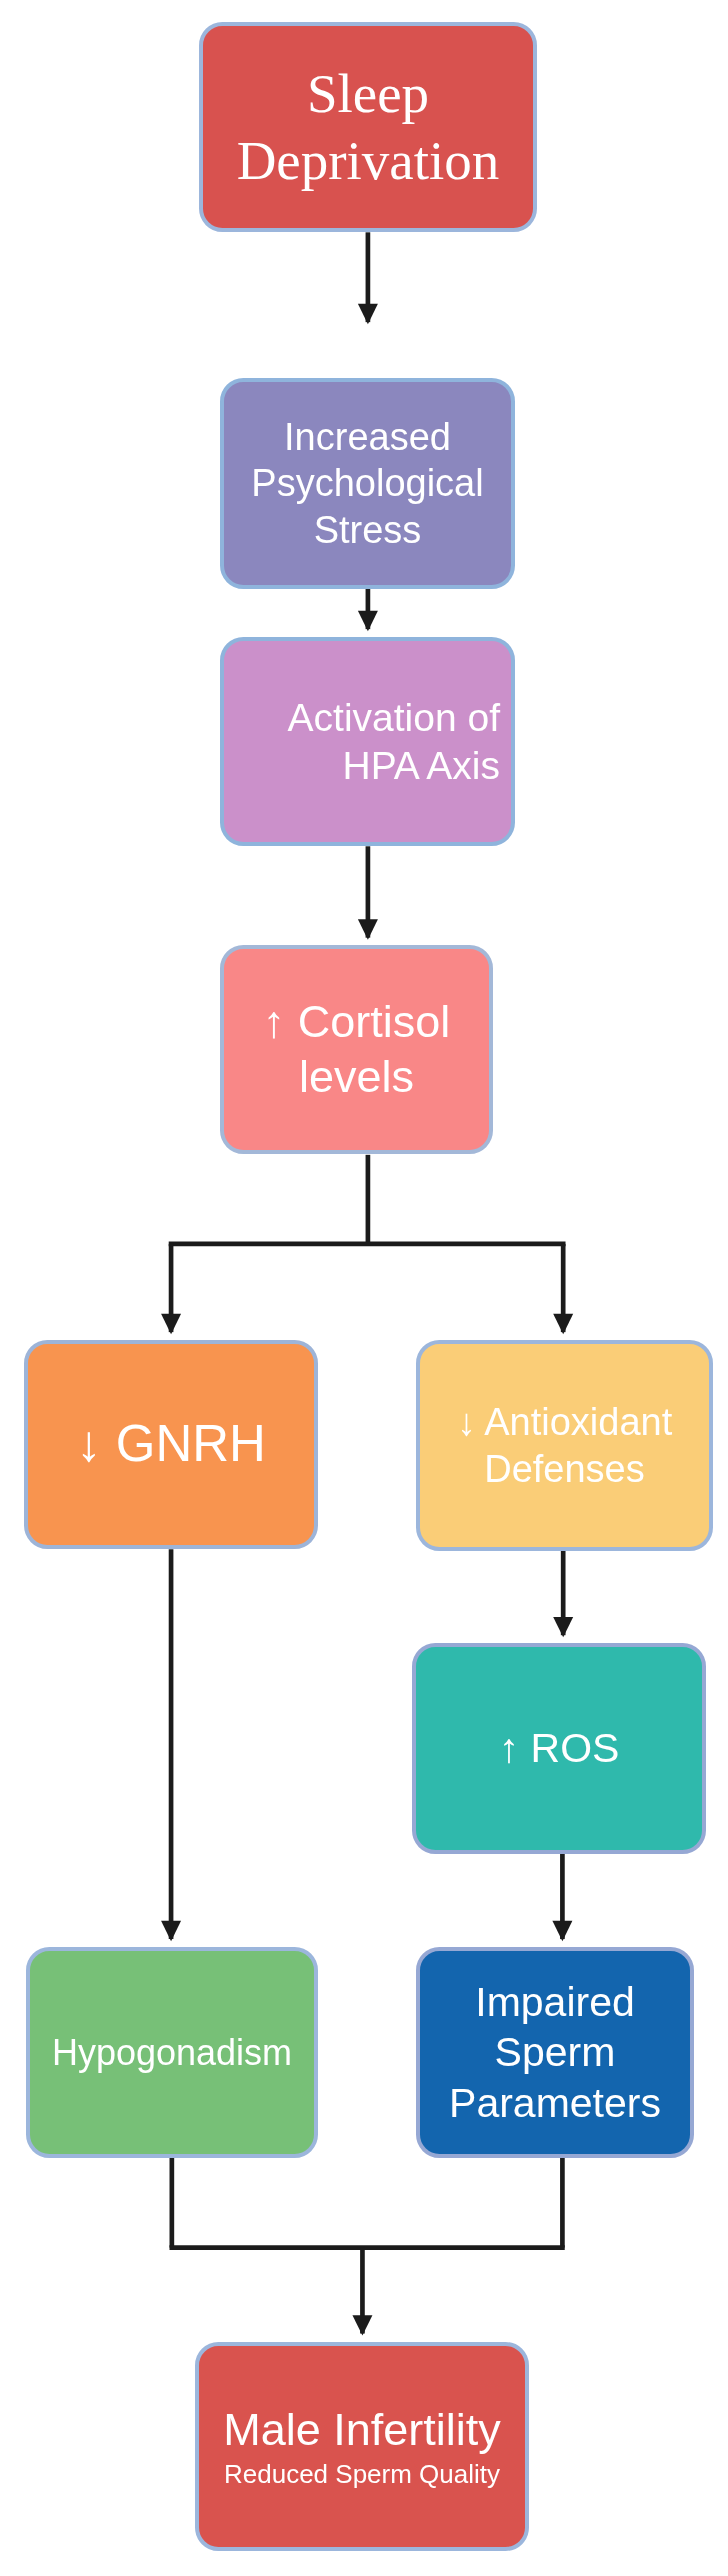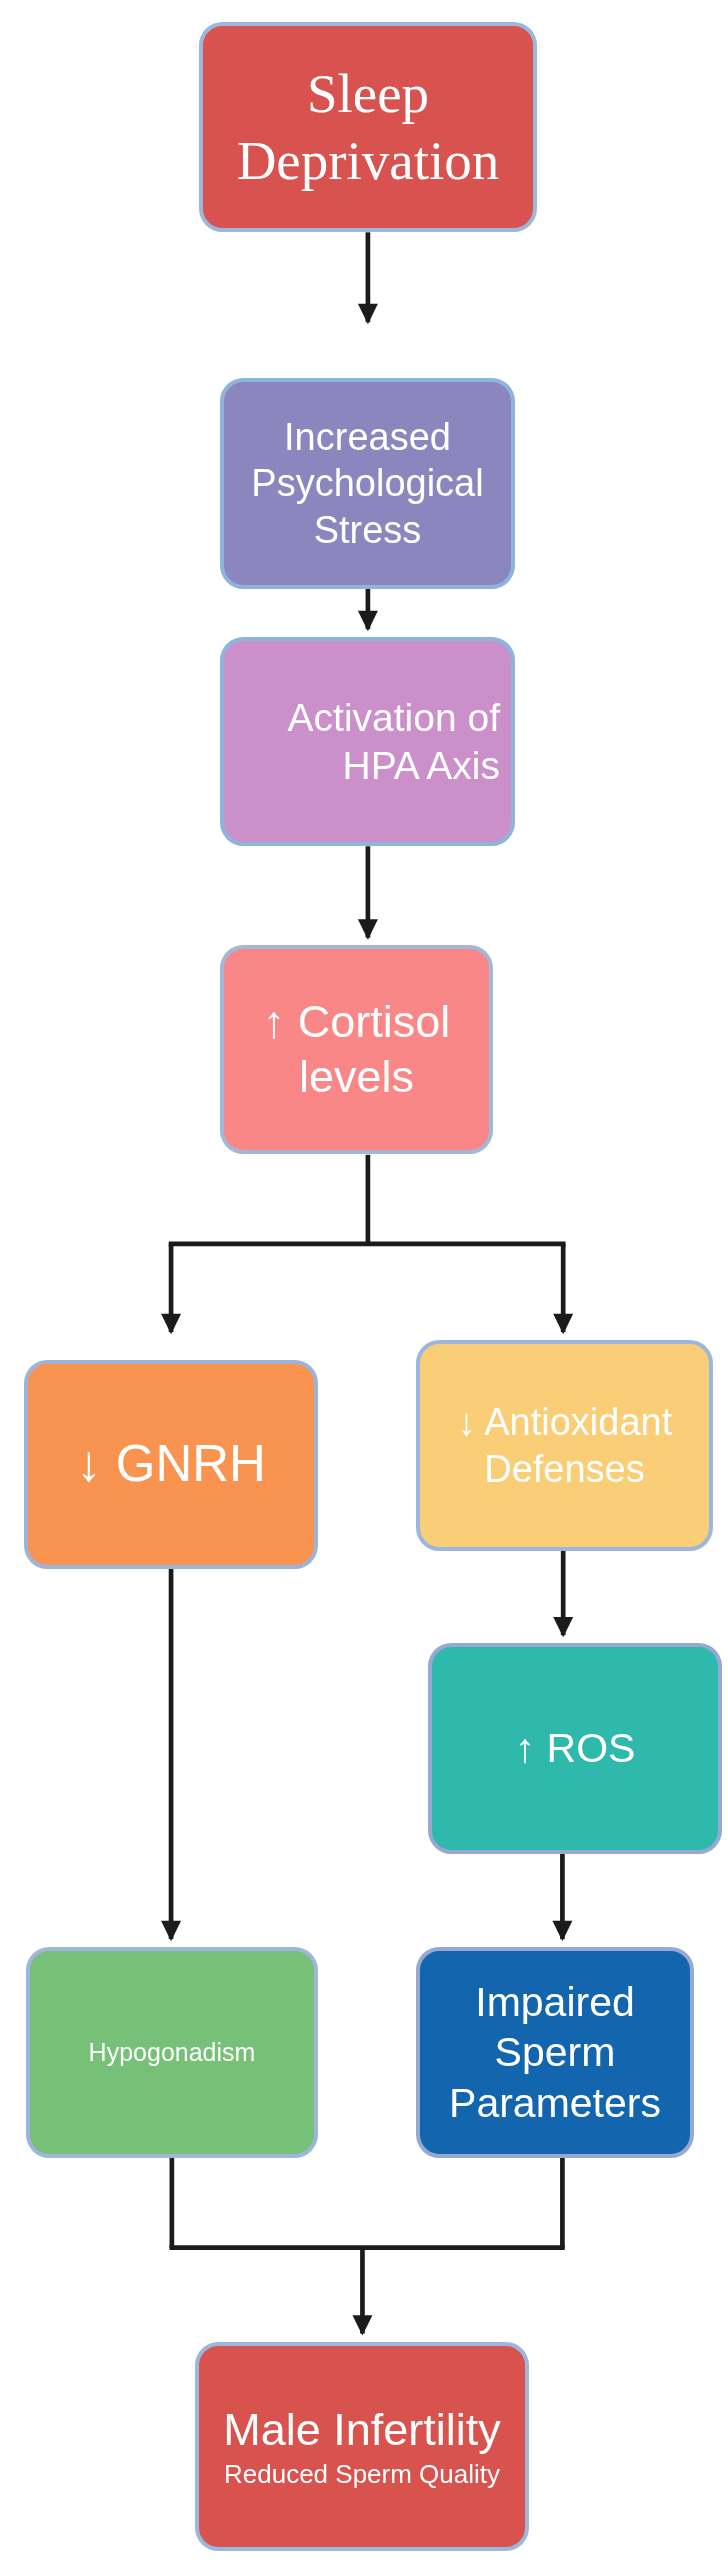--- a/index.html
+++ b/index.html
@@ -30,24 +30,24 @@
     justify-content: center;
     text-align: center;
     line-height: 1.22;
     padding: 7.8px 11px;
   }
   .node .label { display: block; width: 100%; }
   .n0 { left: 199px; top: 22px;   width: 338px; height: 210px; font-size: 55px; font-family: Liberation Serif, serif; }
   .n1 { left: 220px; top: 330px;  width: 295px; height: 211px; font-size: 38px; margin-top: 48px; }
   .n2 { left: 220px; top: 637px;  width: 295px; height: 209px; font-size: 39px; text-align: right; }
   .n3 { left: 220px; top: 945px; width: 273px; height: 209px; font-size: 45px; }
-  .n4 { left: 24px;  top: 1340px; width: 294px; height: 209px; font-size: 51px; margin-top: 20px; }
+  .n4 { left: 24px;  top: 1340px; width: 294px; height: 209px; font-size: 51px; }
   .n5 { left: 416px; top: 1340px; width: 297px; height: 211px; font-size: 38px; }
-  .n6 { left: 428px; top: 1643px; width: 294px; height: 211px; font-size: 41px; }
-  .n7 { left: 26px;  top: 1947px; width: 292px; height: 211px; font-size: 25px; }
+  .n6 { left: 412px; top: 1643px; width: 294px; height: 211px; font-size: 41px; }
+  .n7 { left: 26px;  top: 1947px; width: 292px; height: 211px; font-size: 36px; }
   .n8 { left: 416px; top: 1947px; width: 278px; height: 211px; font-size: 41px; }
   .n9 { left: 195px; top: 2342px; width: 334px; height: 209px; font-size: 45px; }
   .n9 .sublabel { font-size: 26px; margin-top: 1px; line-height: 1.2; display: block; width: 100%; }
 </style>
 </head>
 <body>
 
 <div class="canvas">
 
   <svg class="edges-layer" viewBox="0 0 932 3297" xmlns="http://www.w3.org/2000/svg">

